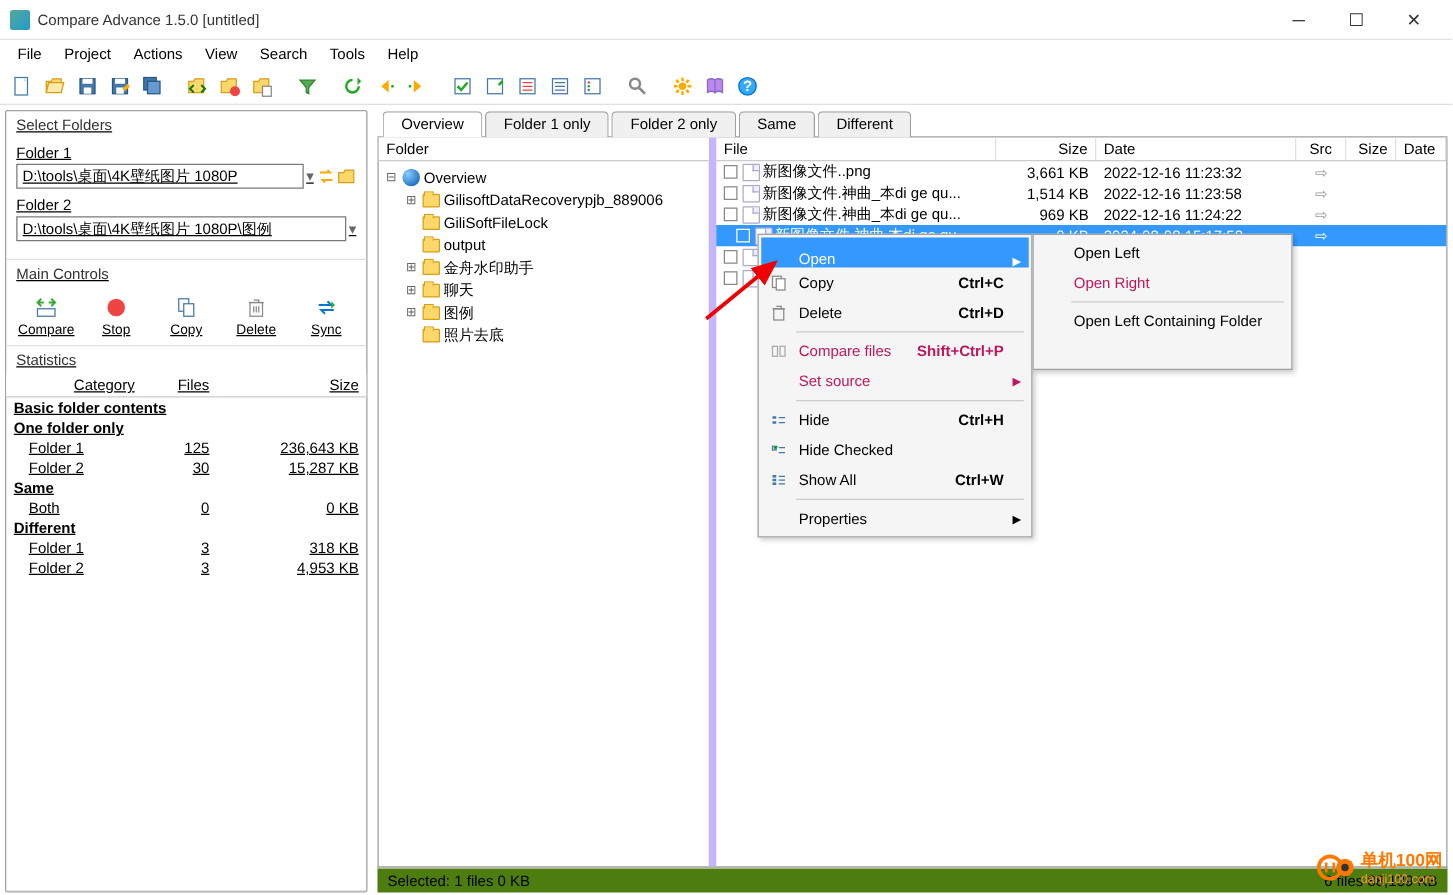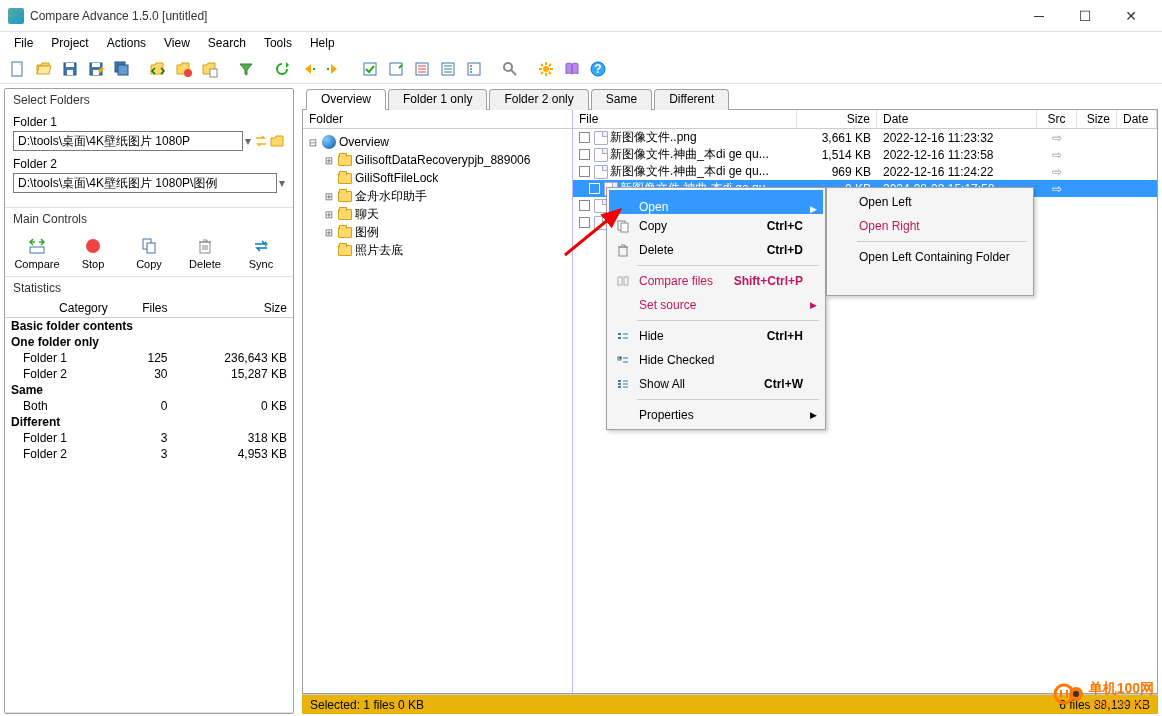--- a/index.html
+++ b/index.html
@@ -17,21 +17,21 @@
 .menubar .menu-item { padding: 2px 8px; }
 
 
 .toolbar { height: 30px; display: flex; align-items: center; padding: 2px 6px; gap: 2px; border-bottom: 1px solid #e0e0e0; }
 .toolbar .sep { width: 8px; }
 .tb-btn { width: 24px; height: 24px; display:flex; align-items:center; justify-content:center; border-radius:2px; }
 .tb-btn svg { width:18px; height:18px; }
 
 
 .main { display: flex; height: calc(100% - 30px - 22px - 30px); }
-.left-panel { width: 290px; border: 1px solid #a0a0a0; margin: 4px; border-radius: 2px; display:flex; flex-direction:column; }
+.left-panel { width: 290px; border: 1px solid #a0a0a0; margin: 4px; border-radius: 2px; display:flex; flex-direction:column;text-decoration:underline; }
 .panel-section { border-bottom: 1px solid #e0e0e0; }
 .panel-header { padding: 4px 8px; font-size: 12px; color: #333; }
 .panel-body { padding: 4px 8px 8px; }
 
 .field-label { font-size: 12px; margin-bottom: 2px; }
 .field-row { display:flex; align-items:center; gap:2px; margin-bottom:6px;}
 .field-input { flex:1; border:1px solid #7a7a7a; padding:2px 4px; font-size:12px; background:#fff; }
 .field-row .mini-icons { display:flex; gap:0; }
 .mini-icons svg { width:16px; height:16px; }
 
@@ -48,21 +48,21 @@
 .stats-table .indent td:first-child { padding-left:18px; }
 
 .splitter-v { width:4px; cursor:col-resize; }
 
 .right-panel { flex:1; display:flex; flex-direction:column; margin:4px 4px 4px 0; }
 .tabs { display:flex; height:22px; border-bottom:1px solid #a0a0a0; gap:0; padding-left:4px;}
 .tab { padding:2px 14px; border:1px solid #a0a0a0; border-bottom:none; border-radius:4px 4px 0 0; background:#f0f0f0; margin-right:2px; position:relative; top:1px;}
 .tab.active { background:#fff; border-bottom:1px solid #fff; }
 
 .content-area { flex:1; display:flex; border:1px solid #a0a0a0; border-top:none; }
-.folder-pane { width:270px; border-right:1px solid #c4b5fd; display:flex; flex-direction:column;}
+.folder-pane { width:270px; border-right:6px solid #c4b5fd; display:flex; flex-direction:column;}
 .file-pane { flex:1; display:flex; flex-direction:column; position:relative;}
 .pane-header { border-bottom:1px solid #ccc; padding:2px 6px; background:#fff; display:flex; }
 .pane-header .col { font-size:12px; }
 
 .tree { padding:4px; font-size:12px; }
 .tree-row { display:flex; align-items:center; height:18px; gap:2px; }
 .tree-row .expander { width:12px; text-align:center; color:#666; font-size:10px; }
 .tree-row .icon { width:16px; height:16px; display:flex; align-items:center; justify-content:center;}
 .folder-icon { width:14px; height:11px; background:#ffd86b; border:1px solid #d4a017; border-radius:1px; position:relative; }
 .folder-icon::before { content:''; position:absolute; top:-3px; left:0; width:6px; height:3px; background:#ffd86b; border:1px solid #d4a017; border-bottom:none; border-radius:1px 1px 0 0;}
@@ -79,21 +79,21 @@
 .file-row { display:flex; height:17px; align-items:center; }
 .file-row .fcol { padding:0 6px; overflow:hidden; white-space:nowrap; }
 .file-row.selected { background:#3399ff; color:#fff;padding-left:10px; }
 .file-row .checkbox { width:11px; height:11px; border:1px solid #888; margin-right:4px; display:inline-block; vertical-align:middle;}
 .file-row.selected .checkbox { border-color:#fff; }
 .file-type-icon { width:14px; height:14px; display:inline-block; vertical-align:middle; margin-right:2px; background:#fff; border:1px solid #aac; border-radius:1px; position:relative;}
 .file-type-icon::after { content:''; position:absolute; top:0; right:0; width:4px; height:4px; background:#eef; border-left:1px solid #aac; border-bottom:1px solid #aac;}
 .src-arrow { color:#999; }
 .file-row.selected .src-arrow { color:#fff;}
 
-.statusbar { height:20px; border-top:1px solid #ccc; display:flex; align-items:center; padding:0 8px; font-size:12px; background:#eab308;}
+.statusbar { height:20px; border-top:1px solid #ccc; display:flex; align-items:center; padding:0 8px; font-size:12px; background:#4d7c0f;}
 .statusbar .spacer { flex:1; }
 
 
 .context-menu { position:absolute; background:#f5f5f5; border:1px solid #a0a0a0; box-shadow:2px 2px 4px rgba(0,0,0,.2); padding:2px; z-index:100; }
 .ctx-item { display:flex; align-items:center; height:24px; padding:0 20px 0 30px; position:relative; }
 .ctx-item.highlight { background:#3399ff; color:#fff;align-items:flex-end; }
 .ctx-item.disabled { color:#be185d; }
 .ctx-item .shortcut { position:absolute; right:20px;font-weight:bold; }
 .ctx-item .arrow { position:absolute; right:6px; font-size:9px;}
 .ctx-sep { height:1px; background:#ccc; margin:3px 4px 3px 28px; }
@@ -419,20 +419,27 @@
                 <div class="folder-icon"></div>
               </span>
               <span>GilisoftDataRecoverypjb_889006</span>
             </div>
             <div class="tree-row" style="padding-left: 16px;">
               <span class="expander"></span>
               <span class="icon">
                 <div class="folder-icon"></div>
               </span>
               <span>GiliSoftFileLock</span>
+            </div>
+            <div class="tree-row" style="padding-left: 16px;">
+              <span class="expander"></span>
+              <span class="icon">
+                <div class="folder-icon"></div>
+              </span>
+              <span>output</span>
             </div>
             <div class="tree-row" style="padding-left: 16px;">
               <span class="expander">⊞</span>
               <span class="icon">
                 <div class="folder-icon"></div>
               </span>
               <span>金舟水印助手</span>
             </div>
             <div class="tree-row" style="padding-left: 16px;">
               <span class="expander">⊞</span>

